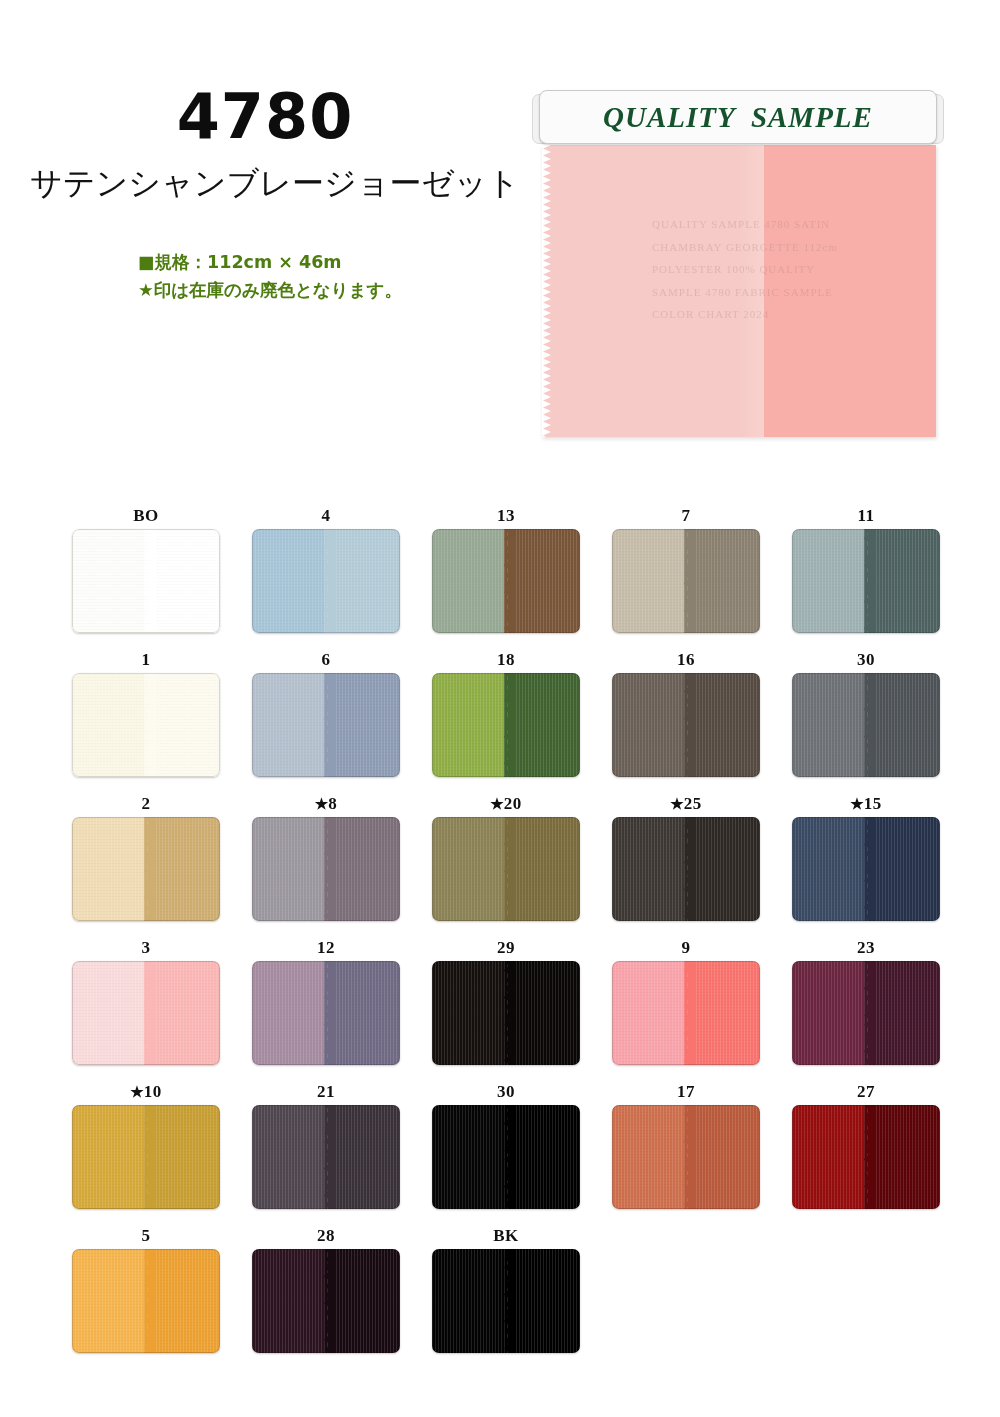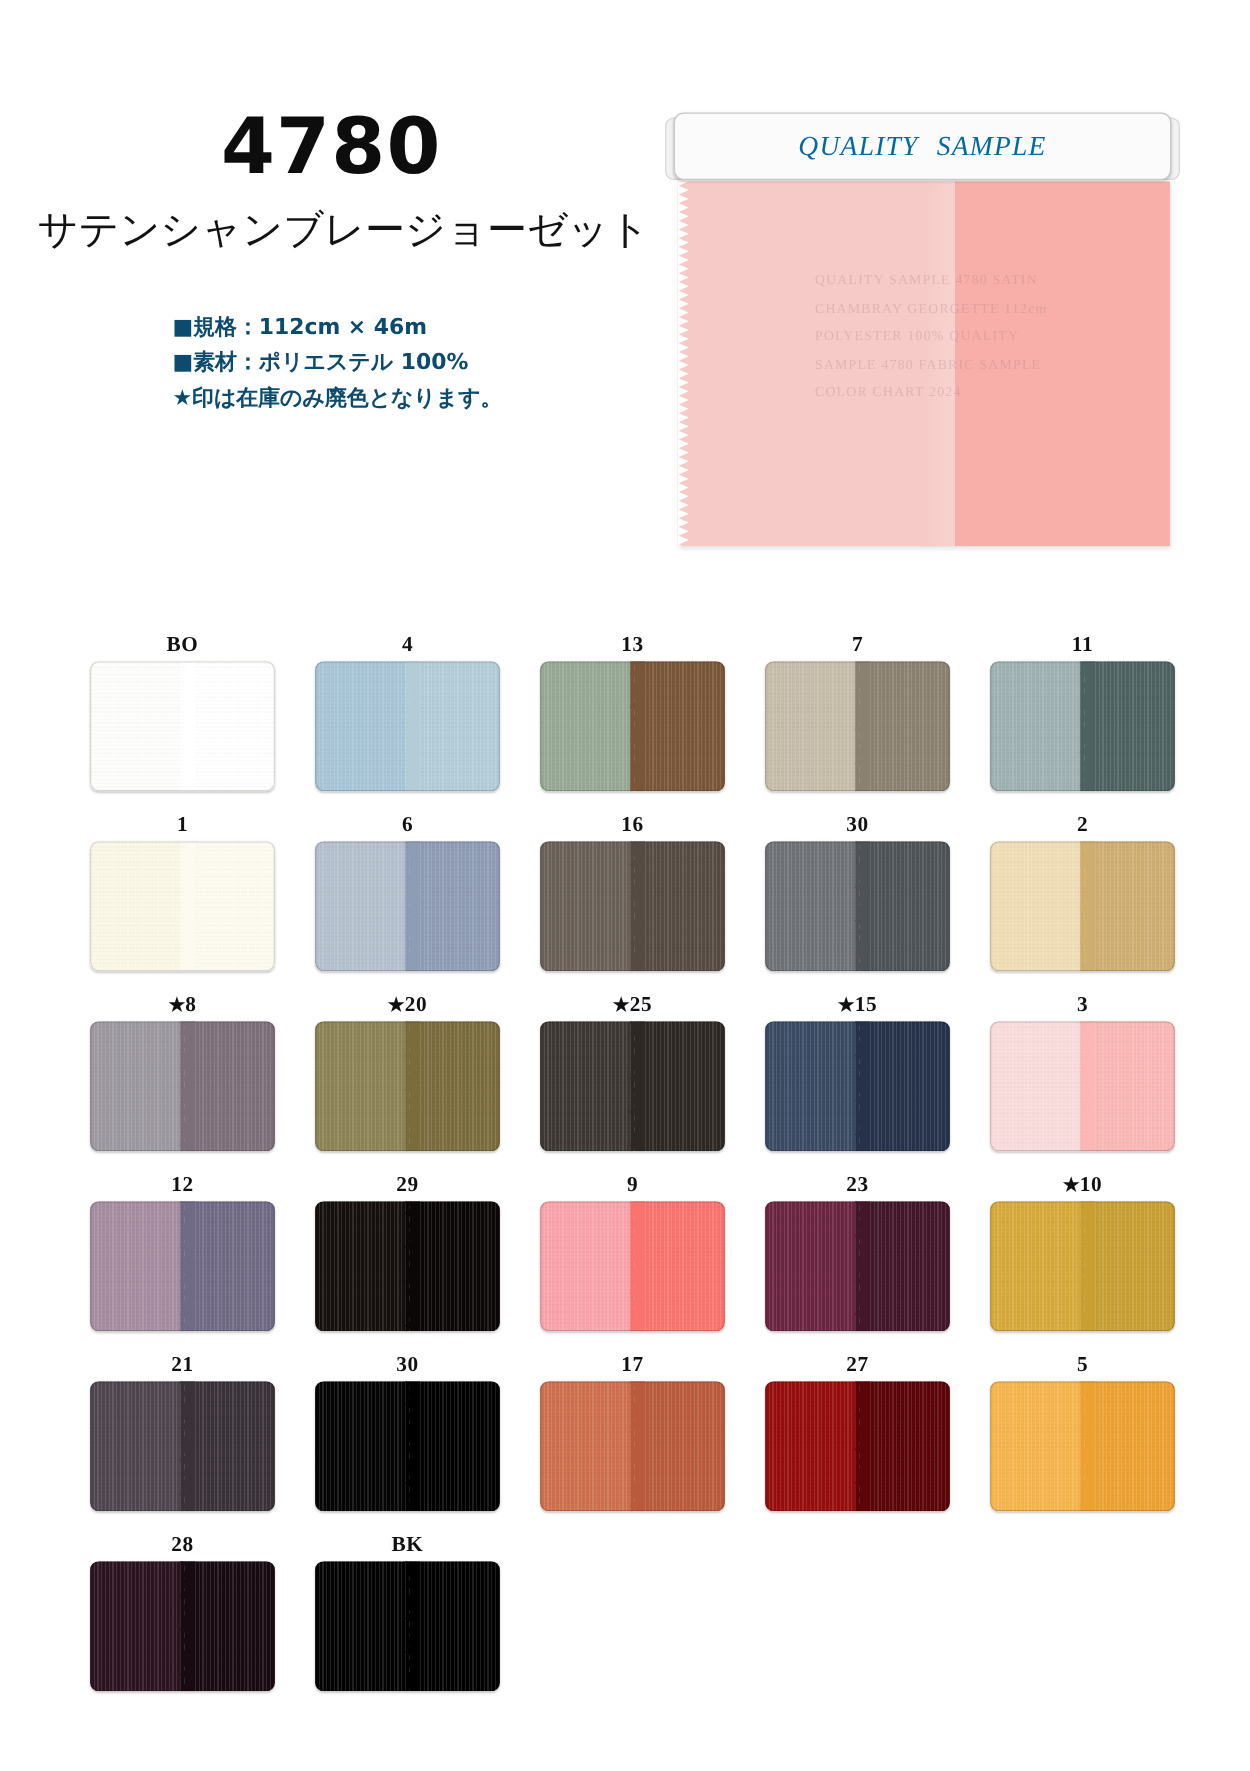--- a/index.html
+++ b/index.html
@@ -50,21 +50,21 @@
     white-space: nowrap;
   }
 
   #spec-block {
     position: absolute;
     left: 138px;
     top: 248px;
     font-family: "DejaVu Sans", sans-serif;
     font-size: 17.5px;
     line-height: 1.62;
-    color: #0c4a6e;
+    color: #4d7c0f;
     font-weight: 600;
   }
   #spec-block .spec-line {
     white-space: nowrap;
   }
 
   
   #sample-card {
     position: absolute;
     left: 532px;
@@ -83,24 +83,24 @@
     border-radius: 8px;
     box-shadow: 0 1px 2px rgba(0,0,0,0.17);
     z-index: 4;
     display: flex;
     align-items: center;
     justify-content: center;
   }
   #sample-label-text {
     font-family: "Liberation Serif", serif;
     font-style: italic;
-    font-weight: normal;
-    font-size: 22px;
+    font-weight: bold;
+    font-size: 29px;
     letter-spacing: 1px;
-    color: #0369a1;
+    color: #14532d;
     word-spacing: 8px;
   }
   #sample-plate-back {
     position: absolute;
     left: 0px;
     top: 4px;
     width: 410px;
     height: 48px;
     background: #f2f2f2;
     border: 1px solid #d8d8d8;
@@ -226,21 +226,20 @@
 
 <div id="header">
 
   <div id="title-block">
     <div id="product-code">4780</div>
     <div id="product-name">サテンシャンブレージョーゼット</div>
   </div>
 
   <div id="spec-block">
     <div class="spec-line">■規格：112cm × 46m</div>
-    <div class="spec-line">■素材：ポリエステル 100%</div>
     <div class="spec-line">★印は在庫のみ廃色となります。</div>
   </div>
 
   <div id="sample-card">
     <div id="sample-plate-back"></div>
 
     <div id="sample-label-plate">
       <div id="sample-label-text">QUALITY  SAMPLE</div>
     </div>
 
@@ -340,20 +339,32 @@
         <div class="chip-left" style="background: rgb(180, 192, 205);"></div>
         <div class="chip-right" style="background: rgb(142, 156, 180);"></div>
         <div class="chip-wave"><svg width="18" height="104" viewBox="0 0 18 104" preserveAspectRatio="none">
             <path d="M 18,0 L 18,104 L 9,104 L 11.63,104.00 L 6.37,99.50 L 9.37,95.00 L 8.63,90.50 L 11.05,86.00 L 6.95,81.50 L 12.26,77.00 L 5.74,72.50 L 9.82,68.00 L 8.18,63.50 L 10.14,59.00 L 7.86,54.50 L 12.38,50.00 L 5.62,45.50 L 10.65,41.00 L 7.35,36.50 L 9.50,32.00 L 8.50,27.50 L 11.95,23.00 L 6.05,18.50 L 11.56,14.00 L 6.44,9.50 L 9.36,5.00 L 8.64,0.50 L 9,0 Z" fill="#8e9cb4"></path>
           </svg></div>
         <div class="chip-texture"></div>
         <div class="chip-outline"></div>
       </div>
     </div>
     <div class="swatch-cell">
+      <div class="swatch-label"><span>18</span></div>
+      <div class="swatch-chip">
+        <div class="chip-left" style="background: rgb(143, 174, 70);"></div>
+        <div class="chip-right" style="background: rgb(64, 99, 48);"></div>
+        <div class="chip-wave"><svg width="18" height="104" viewBox="0 0 18 104" preserveAspectRatio="none">
+            <path d="M 18,0 L 18,104 L 9,104 L 10.70,104.00 L 7.30,99.50 L 12.37,95.00 L 5.63,90.50 L 10.10,86.00 L 7.90,81.50 L 9.86,77.00 L 8.14,72.50 L 12.28,68.00 L 5.72,63.50 L 11.00,59.00 L 7.00,54.50 L 9.38,50.00 L 8.62,45.50 L 11.68,41.00 L 6.32,36.50 L 11.85,32.00 L 6.15,27.50 L 9.45,23.00 L 8.55,18.50 L 10.78,14.00 L 7.22,9.50 L 12.35,5.00 L 5.65,0.50 L 9,0 Z" fill="#406330"></path>
+          </svg></div>
+        <div class="chip-texture"></div>
+        <div class="chip-outline"></div>
+      </div>
+    </div>
+    <div class="swatch-cell">
       <div class="swatch-label"><span>16</span></div>
       <div class="swatch-chip">
         <div class="chip-left" style="background: rgb(106, 96, 87);"></div>
         <div class="chip-right" style="background: rgb(86, 75, 66);"></div>
         <div class="chip-wave"><svg width="18" height="104" viewBox="0 0 18 104" preserveAspectRatio="none">
             <path d="M 18,0 L 18,104 L 9,104 L 10.41,104.00 L 7.59,99.50 L 9.63,95.00 L 8.37,90.50 L 12.11,86.00 L 5.89,81.50 L 11.34,77.00 L 6.66,72.50 L 9.34,68.00 L 8.66,63.50 L 11.36,59.00 L 6.64,54.50 L 12.09,50.00 L 5.91,45.50 L 9.61,41.00 L 8.39,36.50 L 10.44,32.00 L 7.56,27.50 L 12.40,23.00 L 5.60,18.50 L 10.34,14.00 L 7.66,9.50 L 9.67,5.00 L 8.33,0.50 L 9,0 Z" fill="#564b42"></path>
           </svg></div>
         <div class="chip-texture"></div>
         <div class="chip-outline"></div>
       </div>

